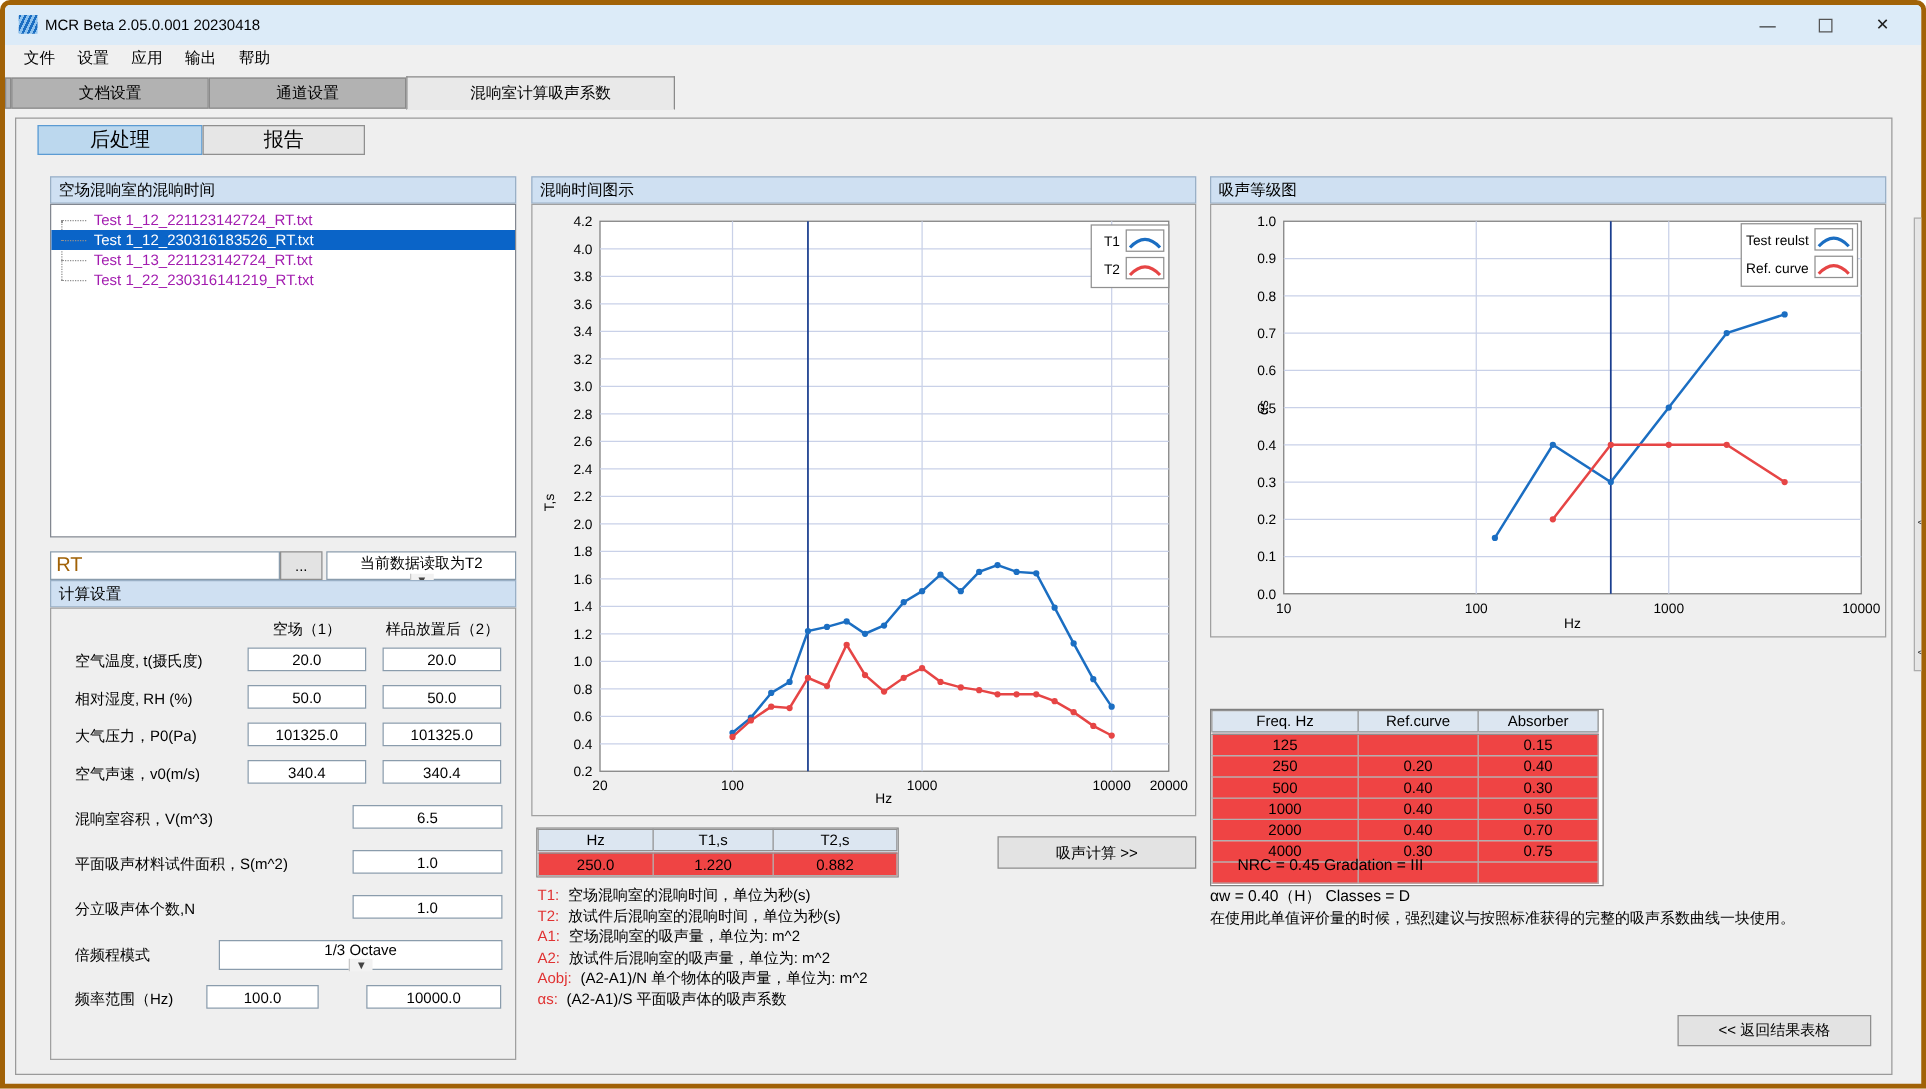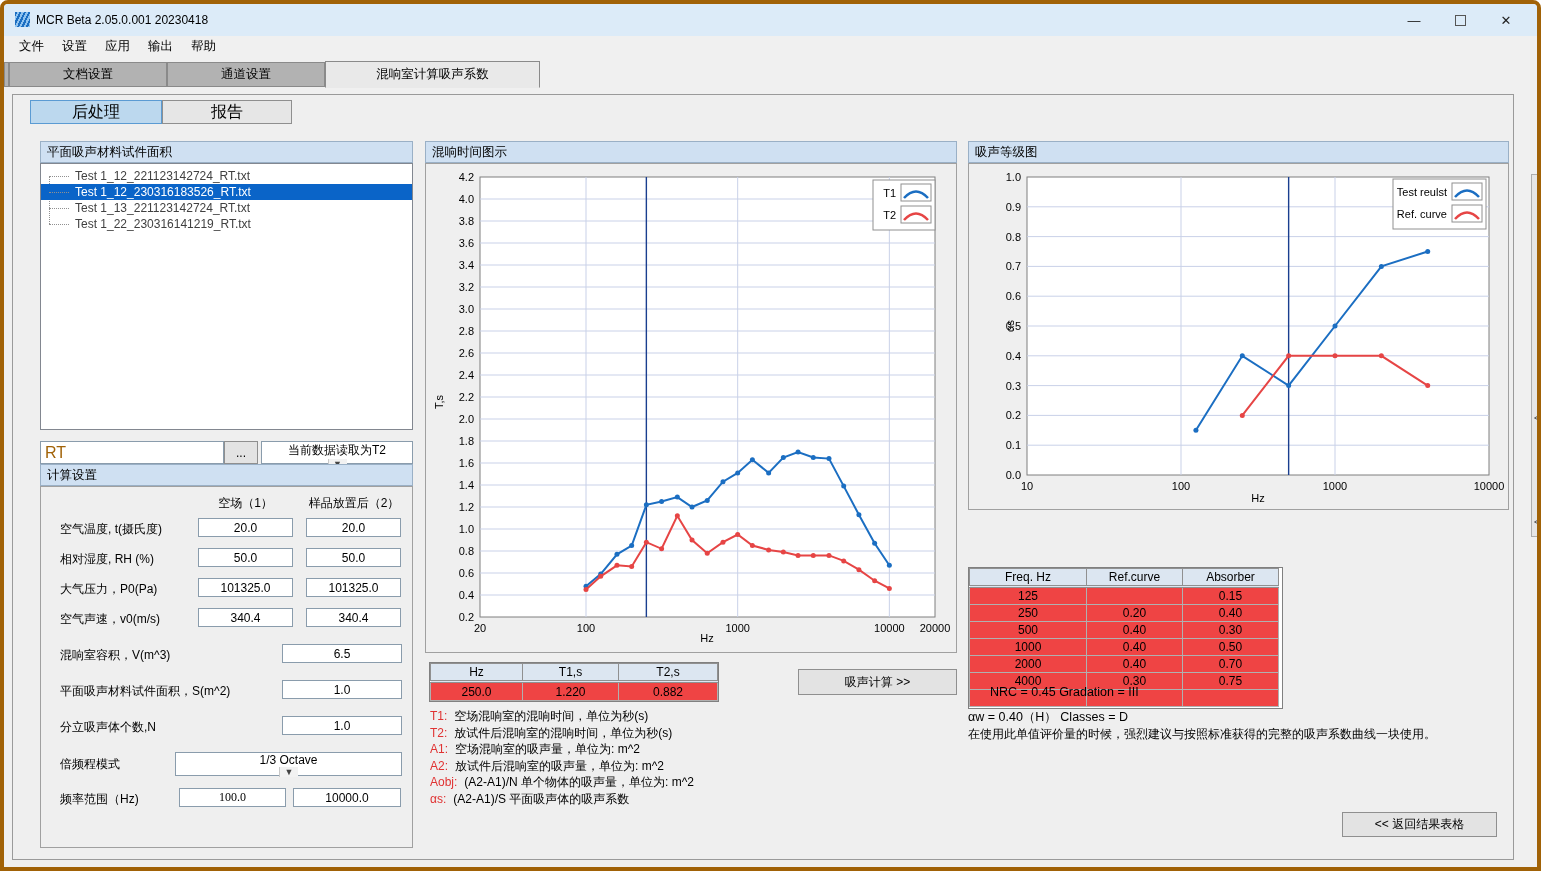--- a/index.html
+++ b/index.html
@@ -27,21 +27,21 @@
   
   .main-panel{position:absolute;left:8px;top:90px;width:1502px;height:766px;background:#efefef;border:1px solid #9a9a9a;box-sizing:border-box;}
   .subtab{position:absolute;box-sizing:border-box;display:flex;align-items:center;justify-content:center;font-size:16px;}
   .subtab.active{background:#bcd8ee;border:1px solid #5b9bd3;}
   .subtab.idle{background:#e6e6e6;border:1px solid #8f8f8f;}
   
   .group-header{position:absolute;box-sizing:border-box;background:#cfe0f2;border:1px solid #9ab0c6;
                 font-size:12.5px;color:#000;display:flex;align-items:center;padding-left:6px;}
   .group-box{position:absolute;box-sizing:border-box;border:1px solid #a0a0a0;background:#efefef;}
   .list-box{position:absolute;box-sizing:border-box;border:1px solid #828790;background:#ffffff;overflow:hidden;}
-  .file-row{height:16px;display:flex;align-items:center;font-size:12px;color:#404040;position:relative;}
+  .file-row{height:16px;display:flex;align-items:center;font-size:12px;color:#a21caf;position:relative;}
   .file-row .guide{display:inline-block;width:20px;margin-left:8px;border-top:1px dotted #909090;height:0;}
   .file-row .fname{margin-left:6px;white-space:nowrap;}
   .file-row.selected{background:#0a64c8;color:#ffffff;}
   .tree-vline{position:absolute;left:8px;border-left:1px dotted #909090;width:0;}
   
   .tinput{position:absolute;box-sizing:border-box;border:1px solid #8a9cac;background:#ffffff;
           font-size:16px;font-family:inherit;padding:0 4px;color:#a16207;}
   .vbox{position:absolute;box-sizing:border-box;border:1px solid #8a9cac;background:#ffffff;height:19px;
         display:flex;align-items:center;justify-content:center;font-size:12px;color:#000;}
   .flabel{position:absolute;font-size:12px;color:#000;white-space:nowrap;}
@@ -100,21 +100,21 @@
       <div class="tab" style="left: 163px; width: 158px;">通道设置</div>
       <div class="tab active" style="left: 321px; width: 215px;">混响室计算吸声系数</div>
     </div>
 
   <div class="main-panel">
     <div id="subtabs">
         <div class="subtab active" style="left: 17px; top: 5px; width: 132px; height: 24px;">后处理</div>
         <div class="subtab idle" style="left: 149px; top: 5px; width: 130px; height: 24px;">报告</div>
       </div>
 
-    <div class="group-header" style="left:27px;top:46px;width:373px;height:22px;">平面吸声材料试件面积</div>
+    <div class="group-header" style="left:27px;top:46px;width:373px;height:22px;">空场混响室的混响时间</div>
     <div class="list-box" id="file-list" style="left: 27px; top: 68px; width: 373px; height: 267px; padding-top: 4px;">
         <div class="tree-vline" style="top: 12px; height: 48px;"></div>
         <div class="file-row">
           <span class="guide"></span>
           <span class="fname">Test 1_12_221123142724_RT.txt</span>
         </div>
         <div class="file-row selected">
           <span class="guide"></span>
           <span class="fname">Test 1_12_230316183526_RT.txt</span>
         </div>
@@ -157,21 +157,21 @@
         <div class="flabel" style="left: 47px; top: 588px; text-align: right;">平面吸声材料试件面积，S(m^2)</div>
         <div class="vbox" style="left: 269px; top: 585px; width: 120px;">1.0</div>
         <div class="flabel" style="left: 47px; top: 624px;">分立吸声体个数,N</div>
         <div class="vbox" style="left: 269px; top: 621px; width: 120px;">1.0</div>
         <div class="flabel" style="left: 47px; top: 661px;">倍频程模式</div>
         <div class="combo" style="left: 162px; top: 657px; width: 227px; height: 24px;">
           <span class="val">1/3 Octave</span>
           <span class="chev">▼</span>
         </div>
         <div class="flabel" style="left: 47px; top: 696px;">频率范围（Hz)</div>
-        <div class="vbox" style="left: 166px; top: 693px; width: 107px; font-family: Liberation Serif, serif;">100.0</div>
+        <div class="vbox" style="left: 152px; top: 693px; width: 90px;">100.0</div>
         <div class="vbox" style="left: 280px; top: 693px; width: 108px;">10000.0</div>
       </div>
 
     <div class="group-header" style="left:412px;top:46px;width:532px;height:22px;">混响时间图示</div>
     <div class="group-box" style="left:412px;top:68px;width:532px;height:490px;"></div>
     <svg id="rt-chart" class="abs" style="left:413px;top:69px;" width="530" height="488" viewBox="0 0 530 488">
         <rect x="54" y="13" width="455" height="440" fill="#ffffff" stroke="#7f7f7f" stroke-width="1"></rect>
         <text x="48" y="457" text-anchor="end" font-size="11" fill="#000">0.2</text>
         <line x1="54" y1="431" x2="509" y2="431" stroke="#c9d1e8" stroke-width="1"></line>
         <text x="48" y="435" text-anchor="end" font-size="11" fill="#000">0.4</text>

